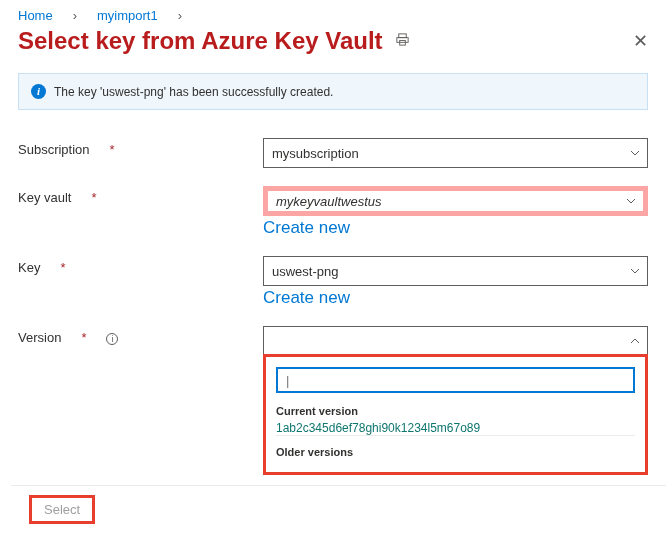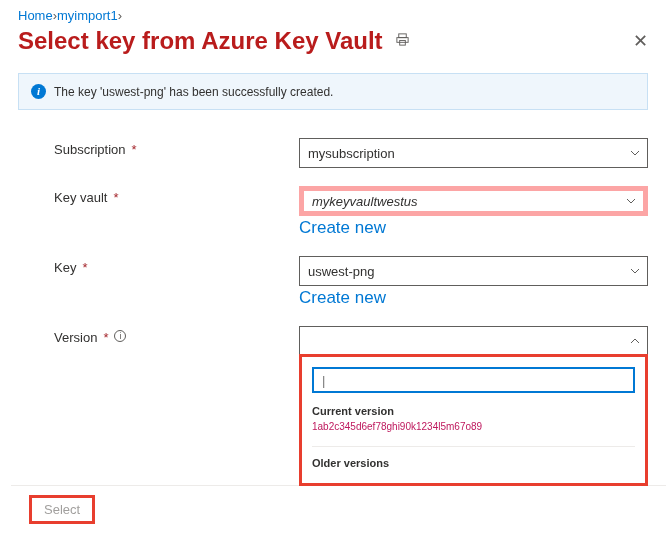--- a/index.html
+++ b/index.html
@@ -8,21 +8,21 @@
     font-size: 13px;
     color: #323130;
     background: #fff;
     width: 666px;
     height: 533px;
     position: relative;
     overflow: hidden;
   }
   .content { padding: 8px 18px 0 18px; }
 
-  .breadcrumb { font-size: 13px; color: #0078d4; display: flex; align-items: center; gap: 0; margin-bottom: 4px; }
+  .breadcrumb { font-size: 13px; color: #0078d4; display: flex; align-items: center; gap: 20px; margin-bottom: 4px; }
   .breadcrumb .sep { color: #605e5c; }
   .breadcrumb a { color: #0078d4; text-decoration: none; cursor: pointer; }
 
   .title-row { display: flex; align-items: center; justify-content: space-between; margin-bottom: 18px; }
   .title-left { display: flex; align-items: center; gap: 12px; }
   h1 { font-size: 24px; font-weight: 600; color: #b91c1c; }
   .pin-icon { font-size: 14px; color: #605e5c; cursor: pointer; }
   .close-icon { font-size: 18px; color: #605e5c; cursor: pointer; font-weight: 300; }
 
   .notice {
@@ -38,21 +38,21 @@
   }
   .notice .info-icon {
     width: 15px; height: 15px; border-radius: 50%;
     background: #0078d4; color: #fff; display: flex;
     align-items: center; justify-content: center;
     font-size: 11px; font-weight: bold; font-style: italic; font-family: Georgia, serif;
     flex-shrink: 0; padding-bottom: 1px;
   }
 
   .form-row { display: flex; align-items: flex-start; margin-bottom: 18px; }
-  .form-label { width: 245px; font-size: 13px; color: #323130; padding-top: 4px; display: flex; align-items: flex-start; gap: 6px; margin-left: 36px; }
+  .form-label { width: 245px; font-size: 13px; color: #323130; padding-top: 4px; display: flex; align-items: flex-end; gap: 20px; }
   .req { color: #a4262c; }
   .info-dot {
     width: 12px; height: 12px; border: 1px solid #605e5c; border-radius: 50%;
     display: inline-flex; align-items: center; justify-content: center;
     font-size: 9px; color: #605e5c;
   }
   .form-field { flex: 1; position: relative; }
 
   .select-box {
     width: 100%; height: 30px;
@@ -82,21 +82,21 @@
   }
   .search-input {
     width: 100%; height: 26px;
     border: 2px solid #0078d4;
     padding: 0 8px; font-size: 13px;
     color: #767676;
     outline: none;
     margin-bottom: 12px;
   }
   .section-head { font-size: 11px; color: #323130; font-weight: 600; margin-bottom: 4px; }
-  .version-val { font-size: 10px; color: #be185d; margin-bottom: 14px; }
+  .version-val { font-size: 12px; color: #0f766e; }
   .divider { border-top: 1px solid #edebe9; margin-bottom: 10px; }
 
   .footer {
     position: absolute;
     left: 11px; right: 0;
     bottom: 0;
     border-top: 1px solid #edebe9;
     padding: 9px 18px;
     background: #fff;
   }

